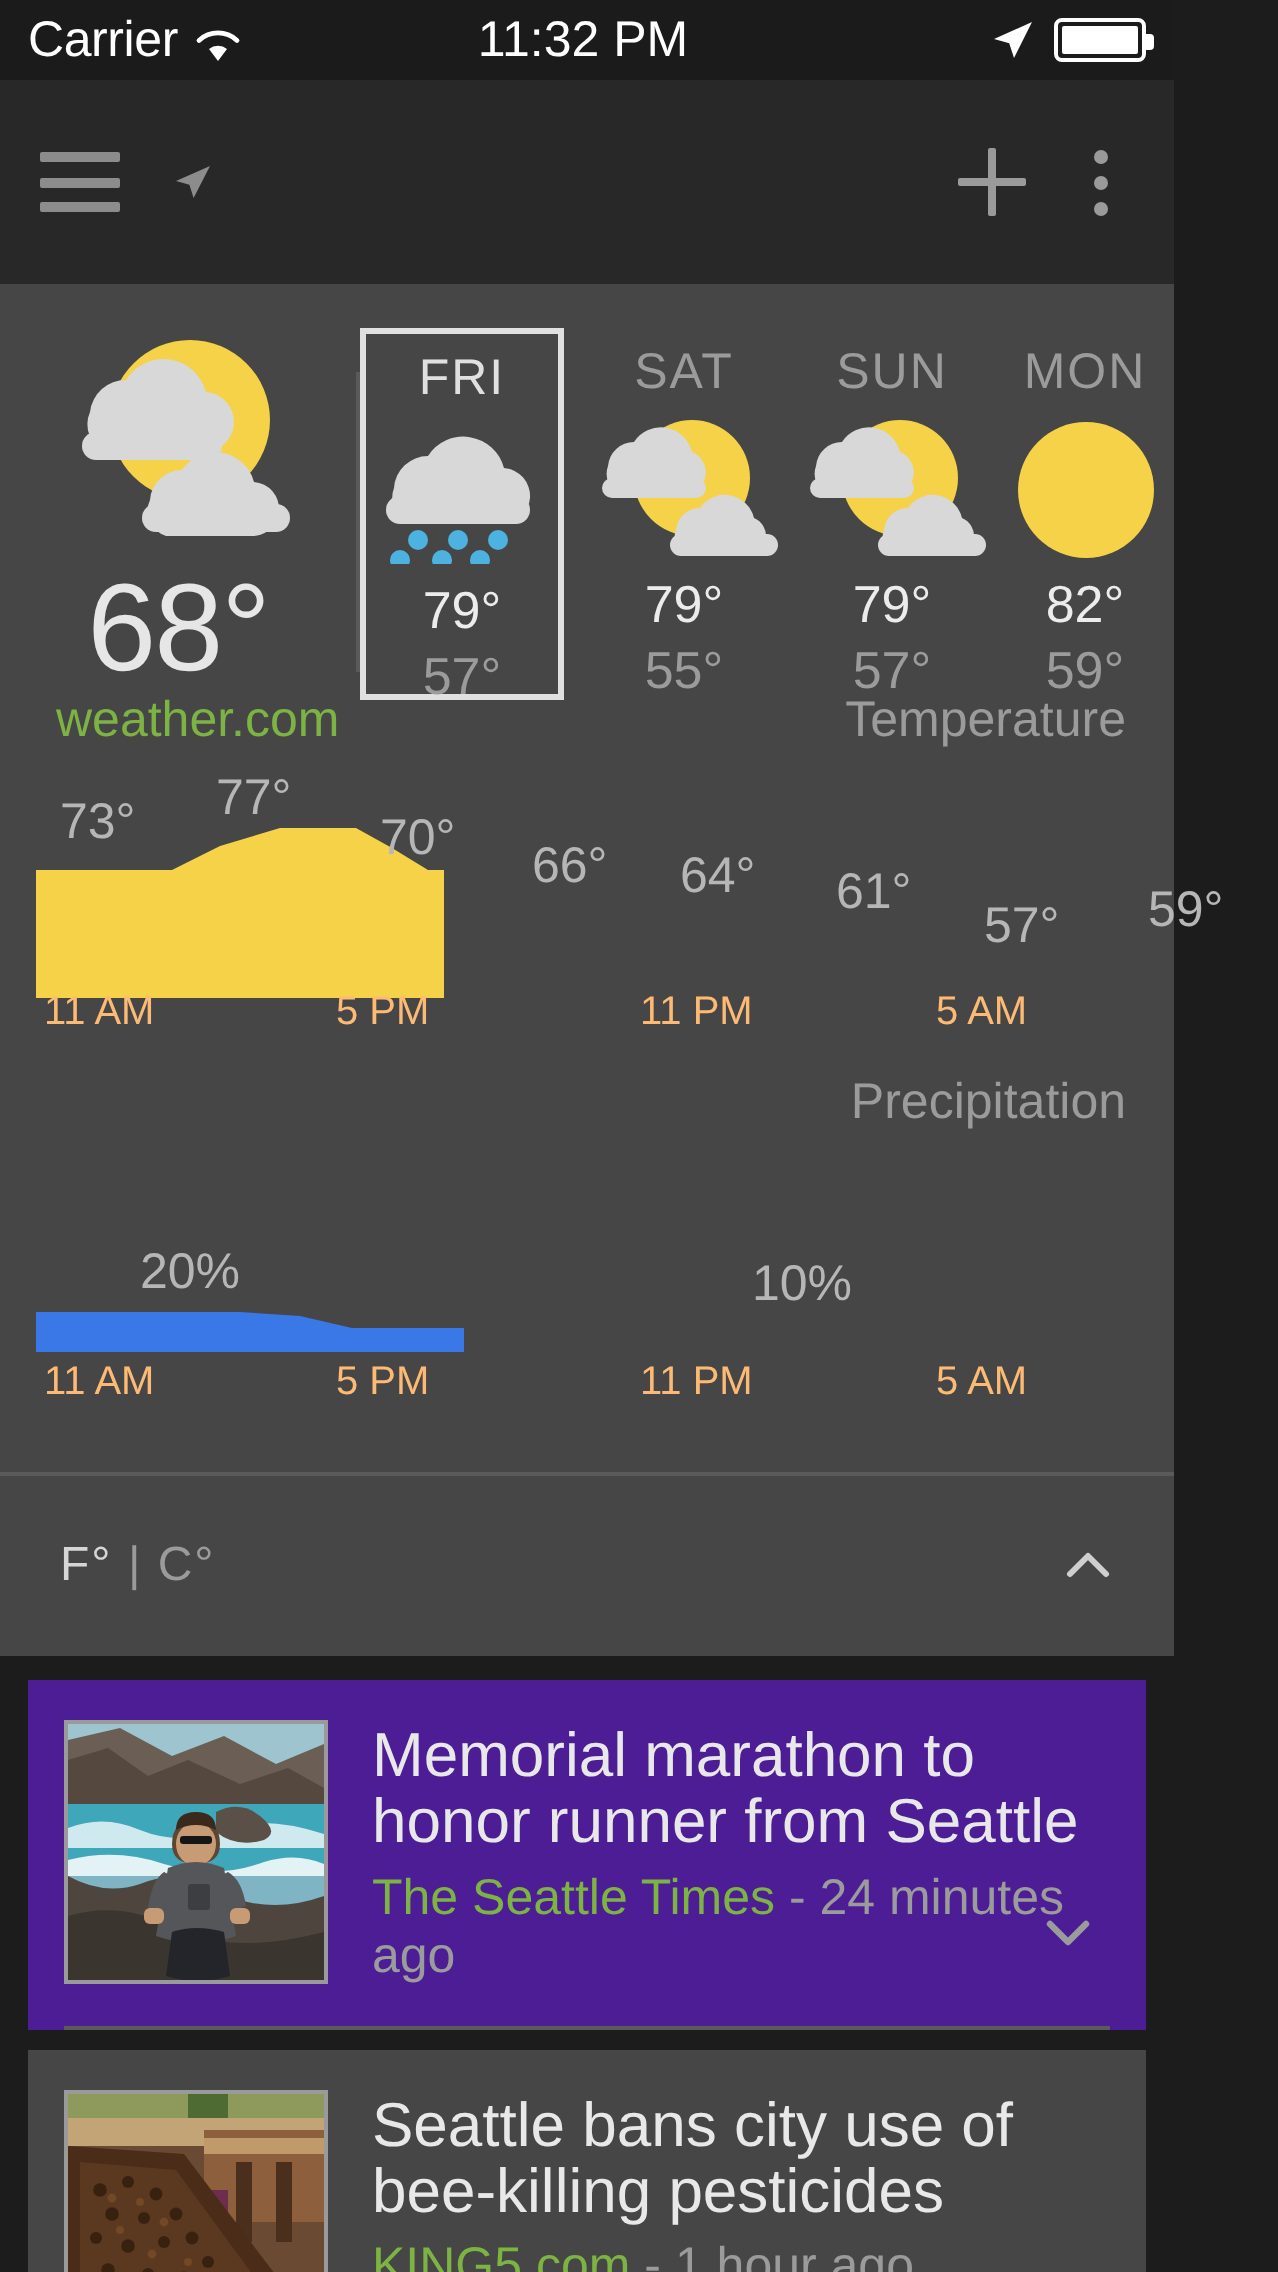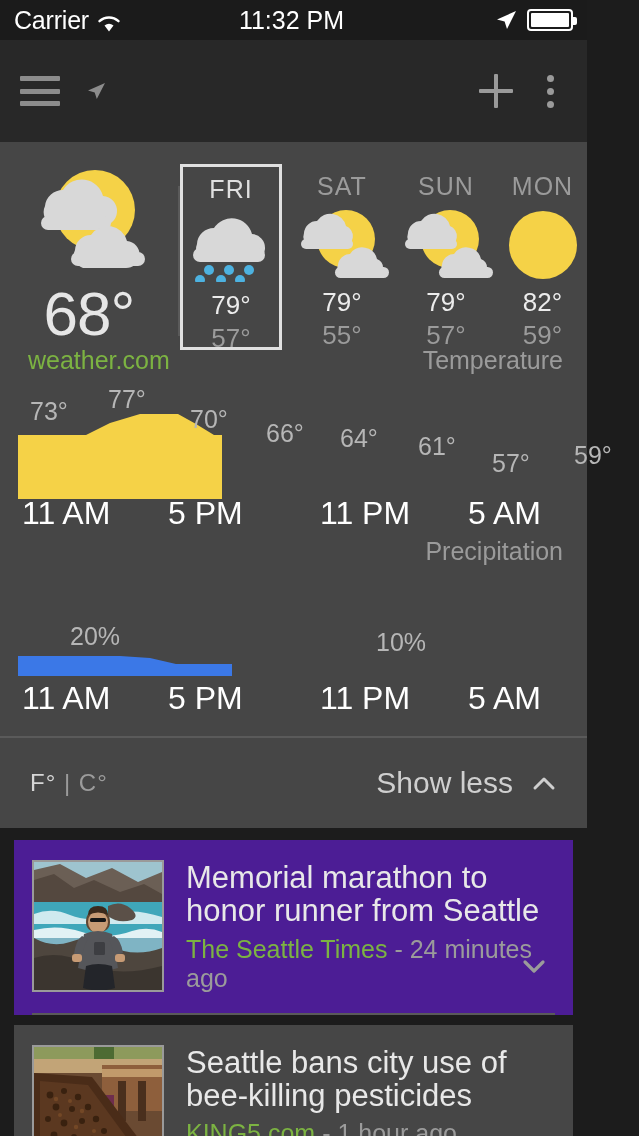--- a/index.html
+++ b/index.html
@@ -80,21 +80,21 @@
 
   .meta-row { display:flex; align-items:center; padding:4px 24px 0 28px; }
   .wcom { color:#7cb342; font-size:25px; }
   .chartlabel { margin-left:auto; color:#9b9b9b; font-size:25px; }
 
   .chart-block { position:relative; margin-top:4px; }
   .chart-svg { display:block; width:639px; }
   .axis-row {
     position:absolute; left:0; right:0; bottom:-4px; height:30px;
   }
-  .axis-lab { position:absolute; color:#ffffff; font-size:32px; }
+  .axis-lab { position:absolute; color:#fdba74; font-size:20px; }
 
   .val-lab { position:absolute; color:#b6b6b6; font-size:25px; }
 
   .meta-row2 { display:flex; padding:18px 24px 0 28px; }
 
   .units-bar {
     display:flex; align-items:center; height:92px;
     border-top:2px solid #5a5a5a; margin-top:18px; padding:0 30px;
   }
   .units { font-size:24px; color:#9b9b9b; letter-spacing:1px; }
@@ -327,21 +327,20 @@
       </div>
     </div>
 
     <div class="units-bar">
       <span class="units">
         <b>F°</b>
         <span>|</span>
         <span>C°</span>
       </span>
       <span class="showless">
-        <span>Show less</span>
         <span class="chev">
           <svg width="26" height="26" viewBox="0 0 26 26">
             <path d="M4 17 L13 8 L22 17" stroke="#cfcfcf" stroke-width="3" fill="none" stroke-linecap="round" stroke-linejoin="round"></path>
           </svg>
         </span>
       </span>
     </div>
   </div>
 
   <div class="news-wrap">

